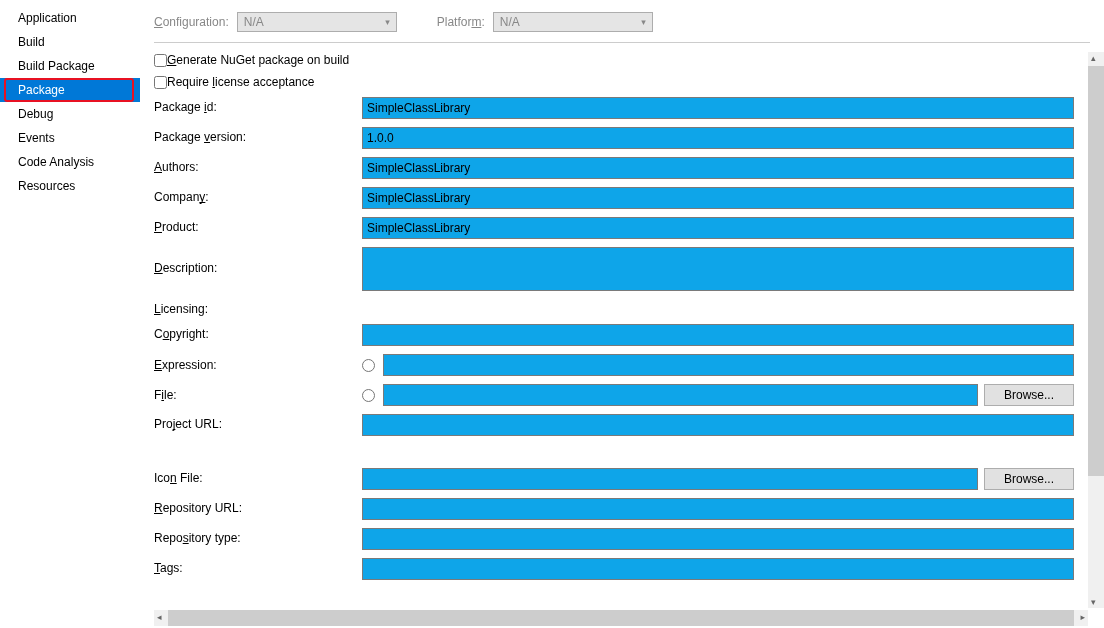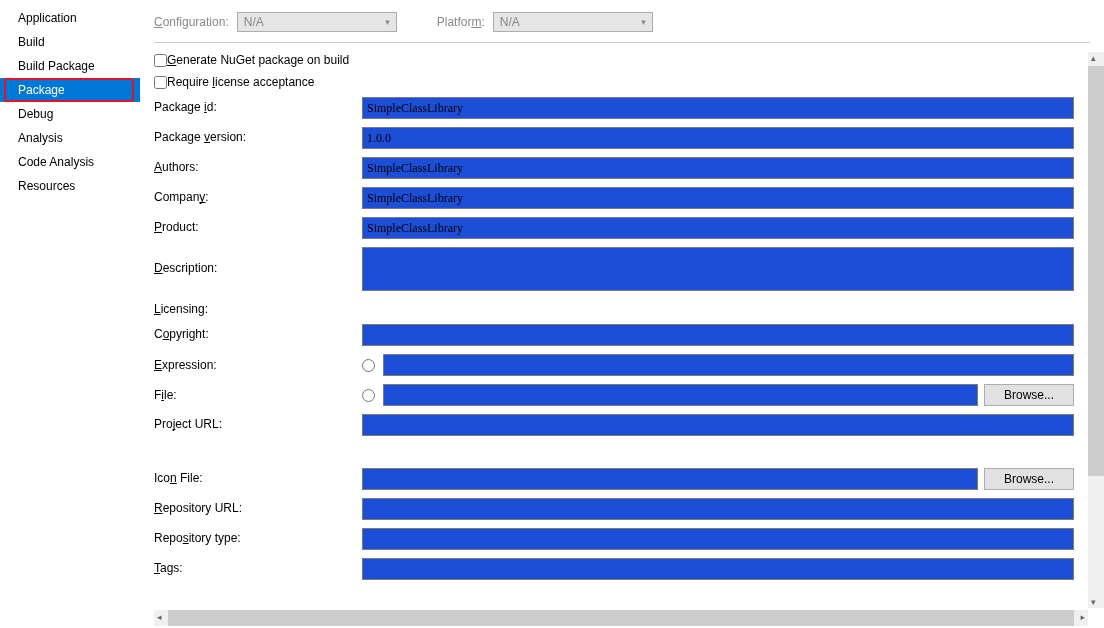--- a/index.html
+++ b/index.html
@@ -14,21 +14,21 @@
 .top-label { color: #888; }
 .top-select { width: 160px; height: 20px; background: #e5e5e5; border: 1px solid #adadad; padding: 0 6px; color: #888; display: inline-flex; align-items: center; justify-content: space-between; }
 .chev { font-size: 9px; }
 .plat-label { margin-left: 32px; }
 .form-area { flex: 1; overflow: hidden; position: relative; margin-top: 10px; padding-right: 16px; }
 .form-inner { height: 560px; }
 .checkbox-row { display: flex; align-items: center; margin-bottom: 8px; }
 .checkbox-row input { width: 13px; height: 13px; }
 .form-row { display: flex; align-items: flex-start; margin-bottom: 8px; }
 .form-label { width: 208px; padding-top: 3px; padding-left: 0; }
-.form-input, .form-textarea { flex: 1; border: 1px solid #7a7a7a; padding: 2px 4px; font-family: Liberation Serif, serif; font-size: 12px; height: 22px; background: #1d4ed8; }
+.form-input, .form-textarea { flex: 1; border: 1px solid #7a7a7a; padding: 2px 4px; font-family: Liberation Sans, sans-serif; font-size: 12px; height: 22px; background: #0ea5e9; }
 .form-textarea { height: 44px; resize: none; overflow-y: scroll; }
 .browse-btn { width: 90px; height: 22px; margin-left: 6px; background: #e1e1e1; border: 1px solid #adadad; cursor: pointer; font-family: inherit; font-size: 12px; }
 .sub-row { display: flex; align-items: center; margin-bottom: 8px; }
 .sub-label { width: 208px; text-align: left; padding-right: 8px; }
 .radio { width: 13px; height: 13px; margin-right: 8px; }
 .spacer-row { height: 24px; }
 .underline { text-decoration: underline; text-decoration-skip-ink: none; }
 .vscroll { position: absolute; right: 0; top: 52px; width: 16px; height: 556px; background: #f0f0f0; }
 .vthumb { position: absolute; top: 14px; left: 0; width: 16px; height: 410px; background: #cdcdcd; }
 .varrow-up, .varrow-down { position: absolute; left: 3px; font-size: 9px; color: #666; }
@@ -43,21 +43,21 @@
 </head>
 <body>
 
 <div class="container">
   <div class="sidebar">
     <div class="sidebar-item">Application</div>
     <div class="sidebar-item">Build</div>
     <div class="sidebar-item">Build Package</div>
     <div class="sidebar-item selected">Package</div>
     <div class="sidebar-item">Debug</div>
-    <div class="sidebar-item">Analysis</div>
+    <div class="sidebar-item">Events</div>
     <div class="sidebar-item">Code Analysis</div>
     <div class="sidebar-item">Resources</div>
     <div class="highlight-box"></div>
   </div>
 
   <div class="main">
     <div class="top-bar">
       <span class="top-label"><span class="underline">C</span>onfiguration:</span>
       <div class="top-select">
         <span>N/A</span>

